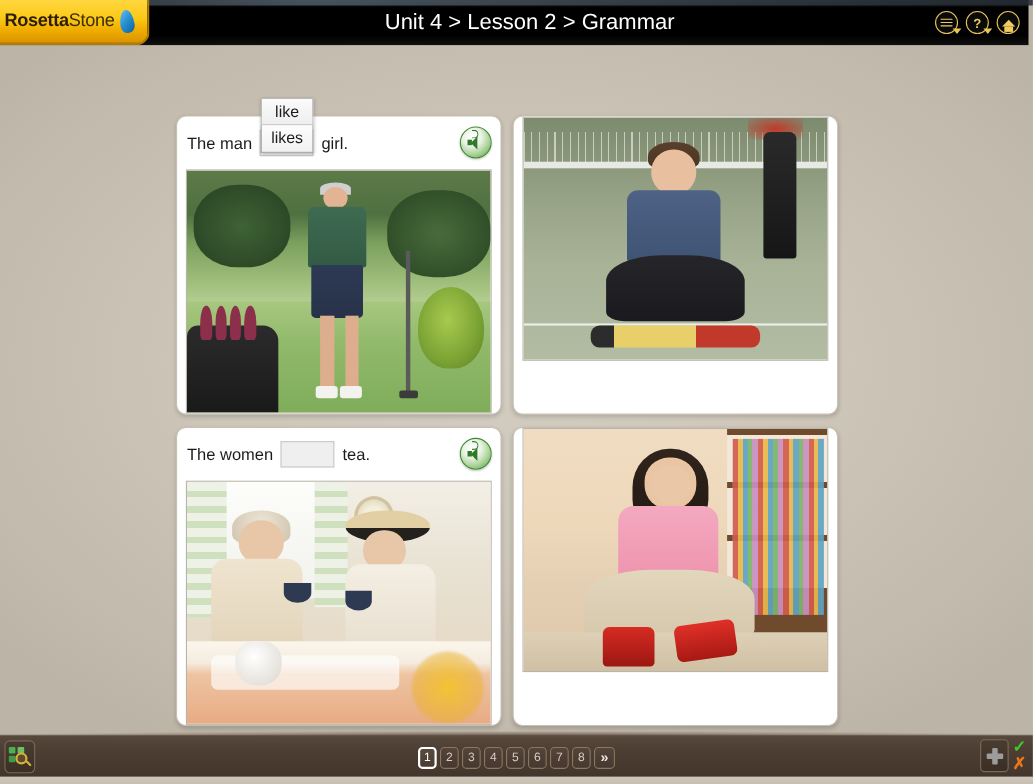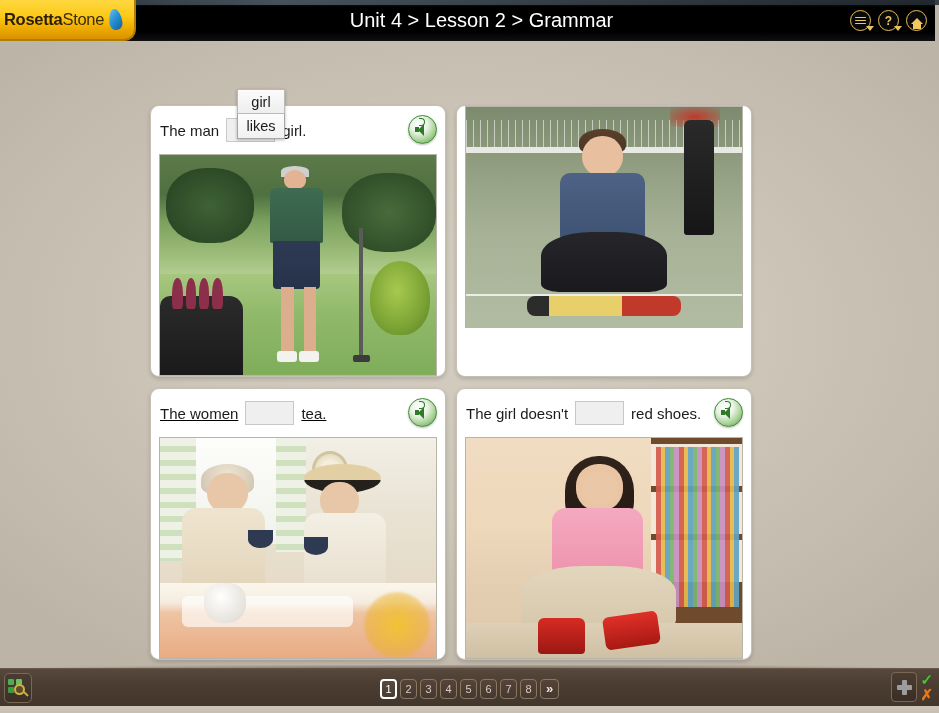--- a/index.html
+++ b/index.html
@@ -94,35 +94,35 @@
     border-left: 6px solid transparent; border-right: 6px solid transparent;
     border-bottom: 6px solid #f0c95f; position: relative;
   }
   .house::after {
     content: ""; position: absolute; left: -4px; top: 6px;
     width: 8px; height: 5px; background: #f0c95f;
   }
 
   
   #grid {
-    position: absolute; left: 150px; top: 105px;
+    position: absolute; left: 160px; top: 105px;
     width: 604px; height: 555px; text-align: right;
   }
   .card {
     position: absolute;
     width: 296px; height: 272px;
     background: #ffffff;
     border: 1px solid #c6c0b4;
     border-radius: 9px;
     box-shadow: 0 2px 4px rgba(0,0,0,0.16);
     overflow: hidden;
   }
   .card.c0 { left: 0;   top: 0; }
   .card.c1 { left: 306px; top: 0; }
-  .card.c2 { left: 0;   top: 283px; text-decoration: underline; }
+  .card.c2 { left: 0;   top: 283px; }
   .card.c3 { left: 306px; top: 283px; }
 
   .card-sentence {
     height: 48px;
     display: flex; align-items: center;
     padding: 0 8px 0 8px;
     font-size: 15px; color: #1b1b1b;
     position: relative;
     white-space: nowrap;
   }
@@ -512,48 +512,39 @@
             <span class="cup2"></span>
           <span class="table"></span>
             <span class="cloth"></span>
             <span class="pot"></span>
           <span class="flower"></span>
         </div>
       </div>
     </div>
 
     <div class="card c3">
-      <div class="card-sentence">
-        <span class="sent-part">The girl doesn't</span>
-        <span class="blank"></span>
-        <span class="sent-part">red shoes.</span>
-        <span class="speaker">
-          <span class="spk"></span>
-          <span class="waves"></span>
-        </span>
-      </div>
       <div class="card-photo">
         <div class="ph girl">
           <span class="shelf"></span>
             <span class="books"></span>
           <span class="g-hair"></span>
             <span class="g-head"></span>
             <span class="g-face"></span>
           <span class="g-body"></span>
             <span class="g-legs"></span>
           <span class="floor"></span>
           <span class="boot1"></span>
             <span class="boot2"></span>
         </div>
       </div>
     </div>
   </div>
 
   <div id="dropdown">
-    <div class="dd-opt">girl</div>
+    <div class="dd-opt">like</div>
     <div class="dd-opt selected">likes</div>
   </div>
 
   <div id="bottombar">
 
     <div class="zoom-btn">
       <span class="zoom-glyph">
         <i></i>
           <i></i>
           <i></i>

